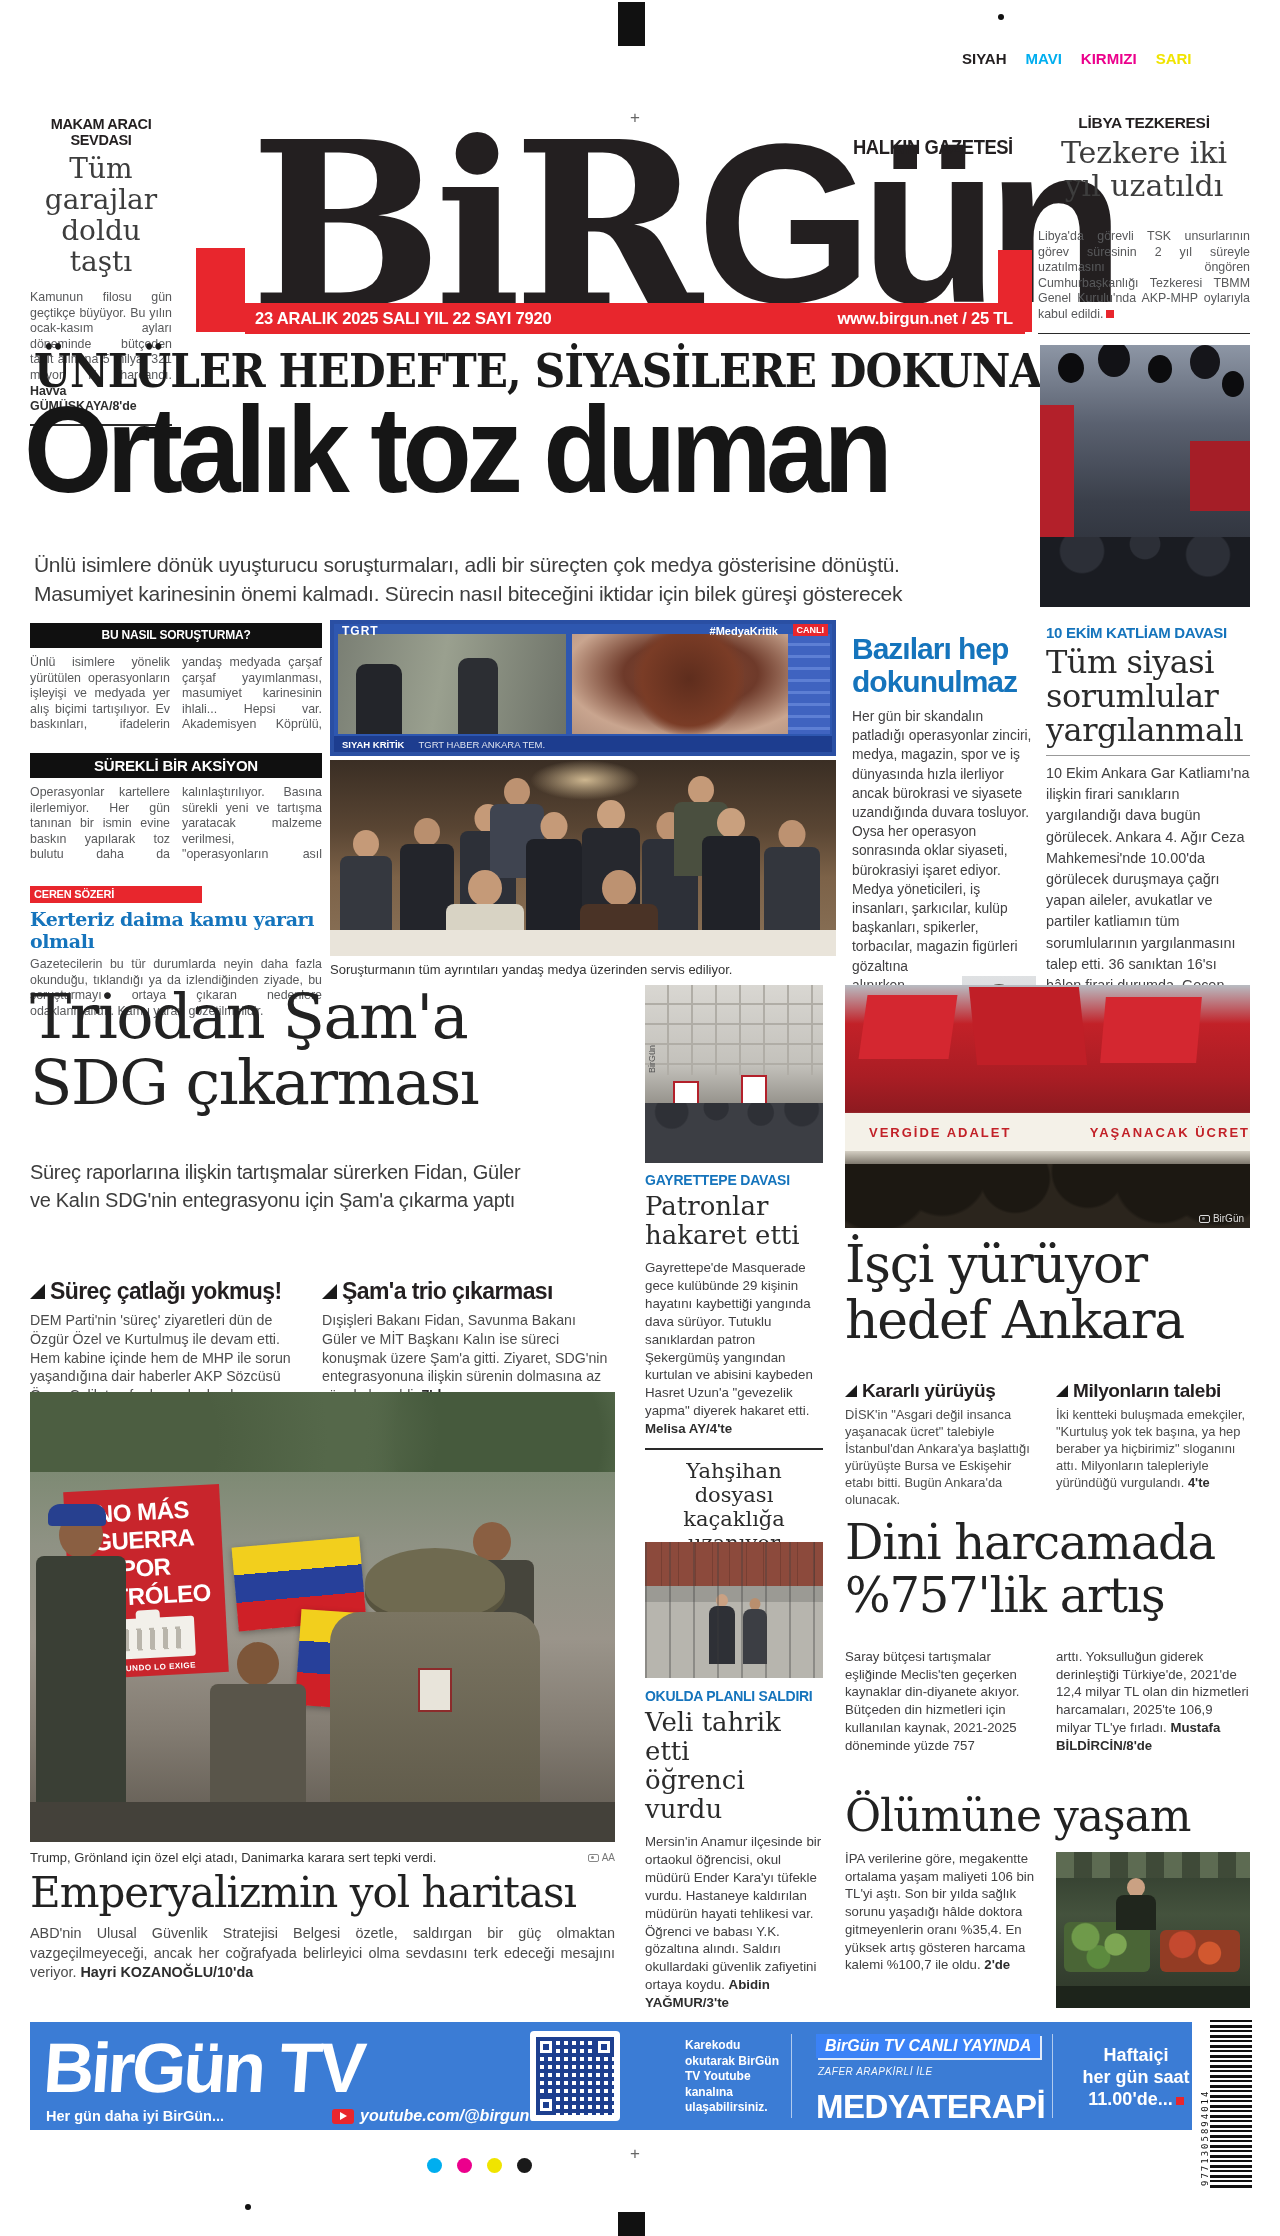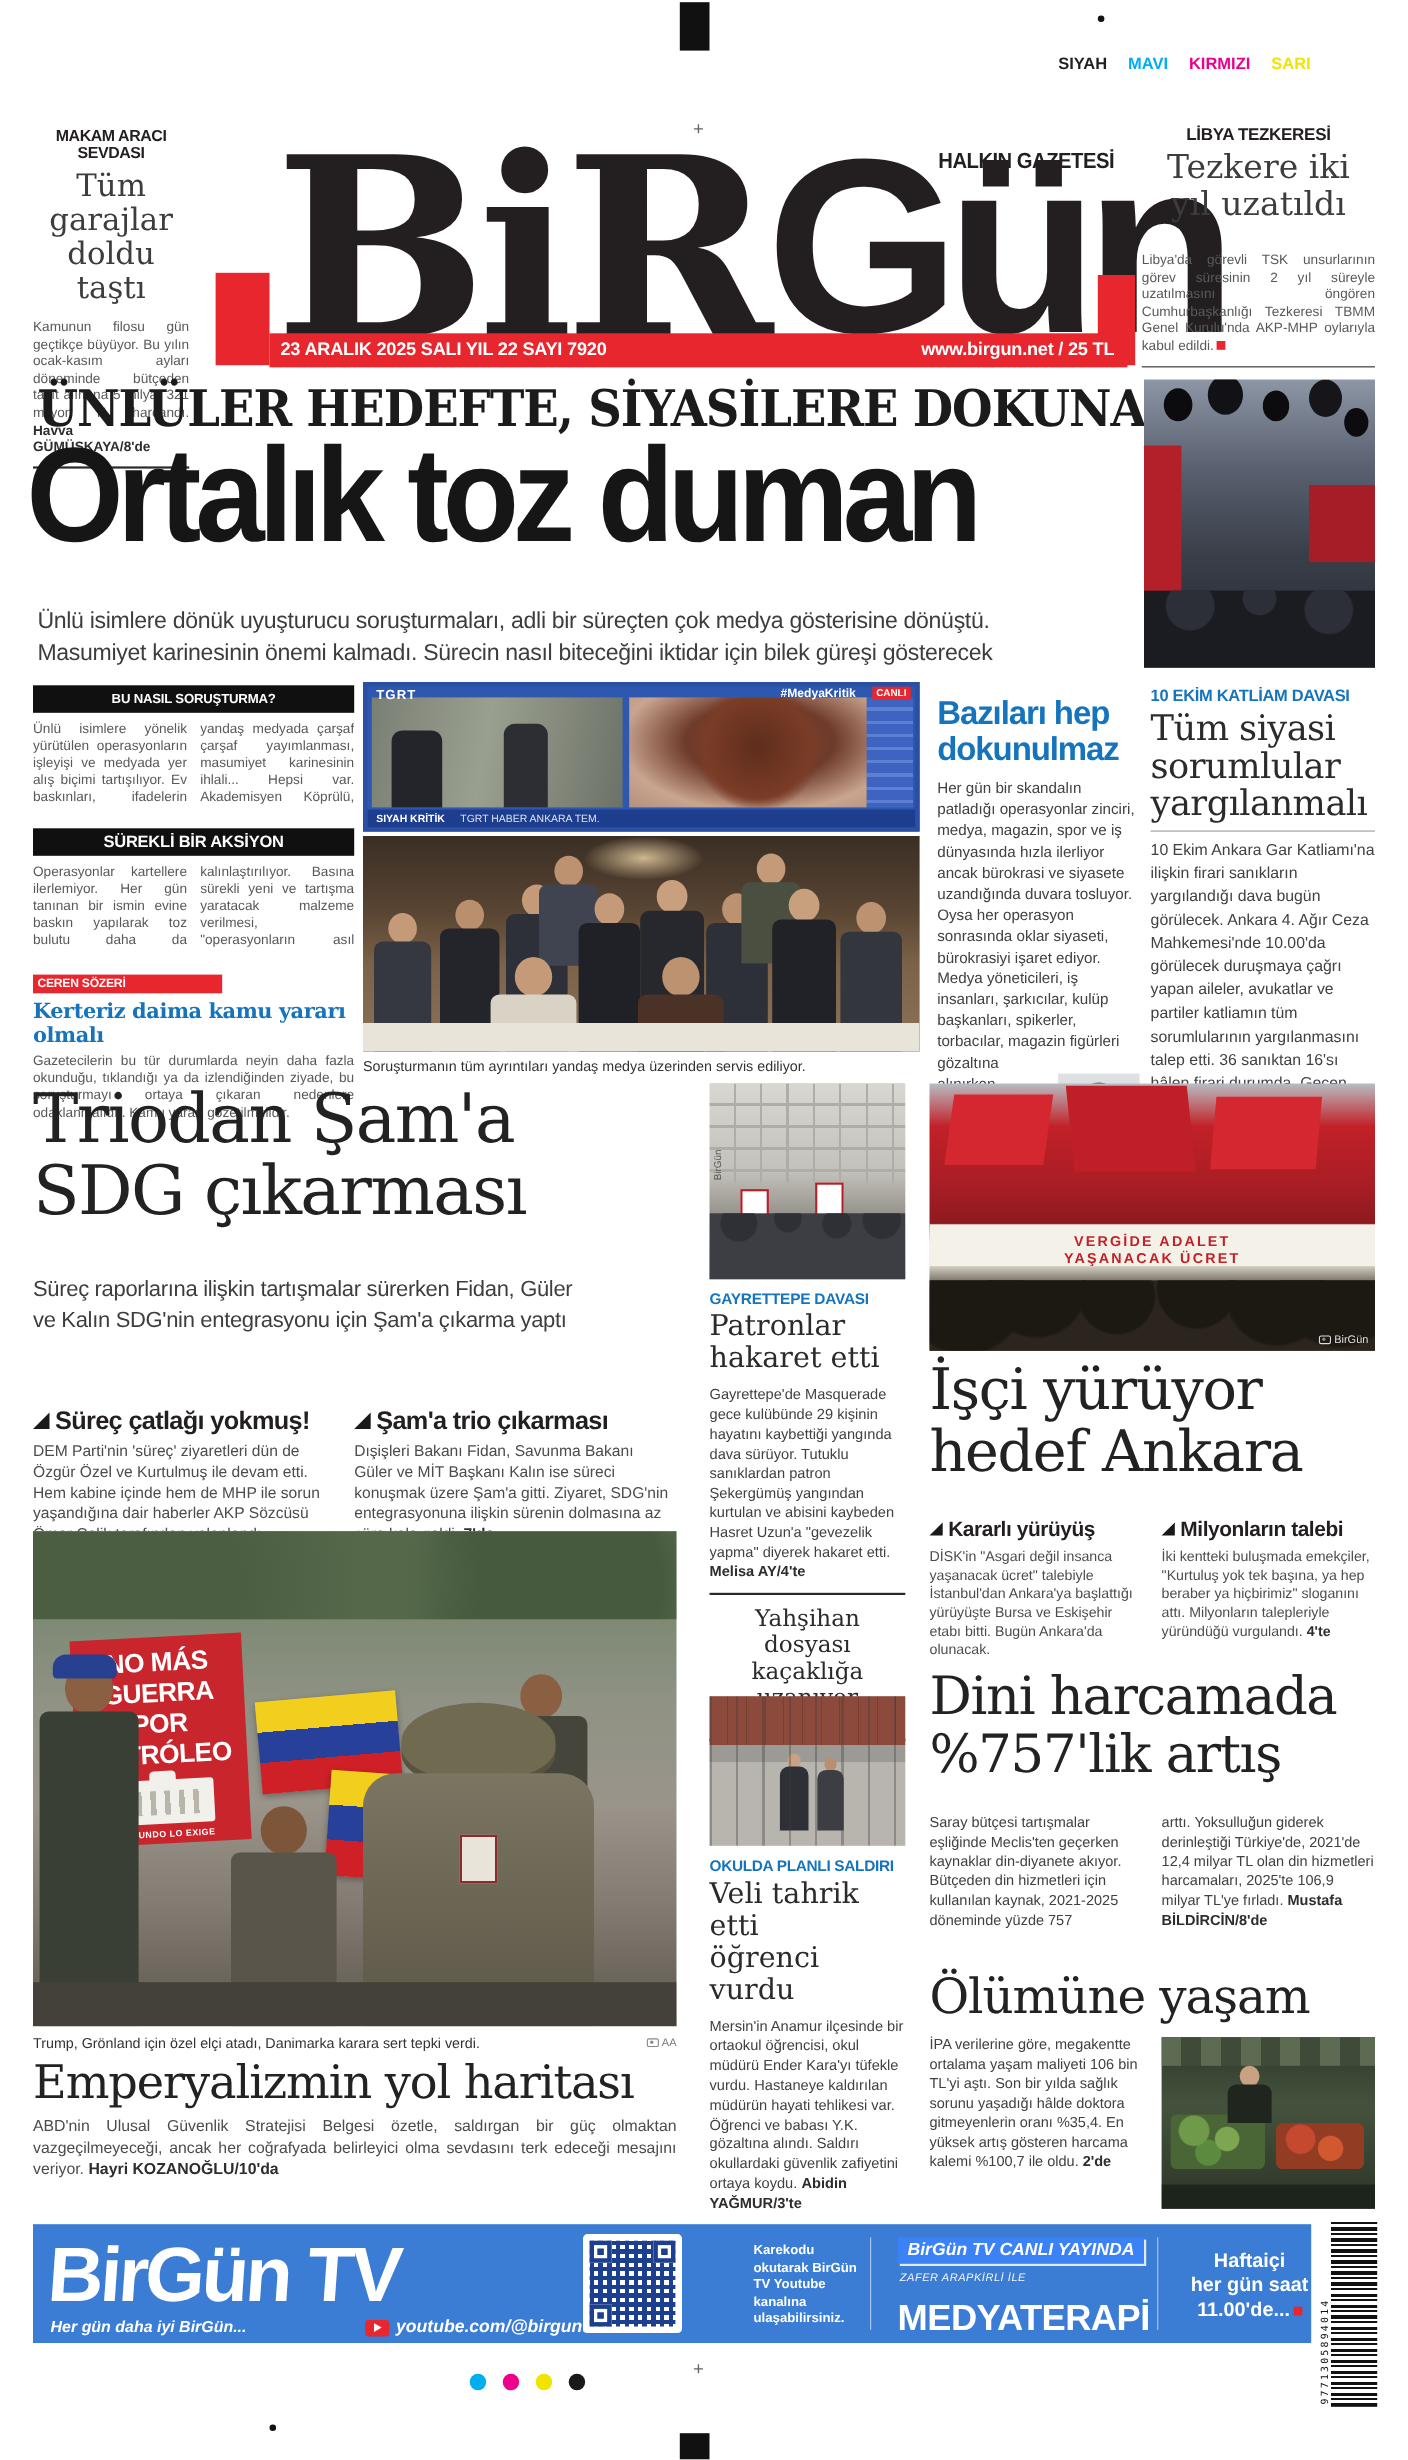--- a/index.html
+++ b/index.html
@@ -322,21 +322,21 @@
   <p style="margin-top:9px;font-size:13.3px;line-height:17.9px;color:#414042;">
     <span>Mersin'in Anamur ilçesinde bir ortaokul öğrencisi, okul müdürü Ender Kara'yı tüfekle vurdu. Hastaneye kaldırılan müdürün hayati tehlikesi var. Öğrenci ve babası Y.K. gözaltına alındı. Saldırı okullardaki güvenlik zafiyetini ortaya koydu.</span>
     <b style="color:#2d2d2d;">Abidin YAĞMUR/3'te</b>
   </p>
 </div>
 
 <div class="photo" style="left:845px;top:985px;width:405px;height:243px;background:linear-gradient(#b8bcc2 0%,#c22128 16%,#a91d24 38%,#8e1a20 52%,#f0ece2 60%,#d9d4c8 68%,#3a3228 78%,#241f18 100%);">
   <div class="abs" style="left:18px;top:10px;width:90px;height:64px;background:#d42730;transform:skewX(-8deg);"></div>
   <div class="abs" style="left:128px;top:2px;width:110px;height:78px;background:#c01f27;transform:skewX(6deg);"></div>
   <div class="abs" style="left:258px;top:12px;width:96px;height:66px;background:#d42730;transform:skewX(-5deg);"></div>
-  <div class="abs" style="left:0;top:128px;width:100%;height:38px;background:#f4f1e8;display:flex;flex-direction:column;justify-content:flex-end;align-items:center;color:#c22128;font-weight:800;">
+  <div class="abs" style="left:0;top:128px;width:100%;height:38px;background:#f4f1e8;display:flex;flex-direction:row;justify-content:space-between;align-items:center;color:#c22128;font-weight:800;padding-left:24px;">
     <span style="font-size:13px;letter-spacing:2px;">VERGİDE ADALET</span>
     <span style="font-size:13px;letter-spacing:2px;">YAŞANACAK ÜCRET</span>
   </div>
   <div class="abs" style="left:0;bottom:0;width:100%;height:64px;background:radial-gradient(circle at 8% 20%,#1c1812 14%,transparent 15%),radial-gradient(circle at 24% 10%,#1c1812 14%,transparent 15%),radial-gradient(circle at 42% 22%,#1c1812 14%,transparent 15%),radial-gradient(circle at 60% 12%,#1c1812 14%,transparent 15%),radial-gradient(circle at 78% 20%,#1c1812 14%,transparent 15%),radial-gradient(circle at 92% 10%,#1c1812 14%,transparent 15%),#2b251d;"></div>
   <div class="abs" style="right:6px;bottom:4px;color:#ddd;font-size:10px;"><span class="cam" style="border-color:#ddd;"></span><span>BirGün</span></div>
 </div>
 <div class="serif abs" style="left:845px;top:1236px;font-size:52px;line-height:56px;color:#222;letter-spacing:-1.2px;">
   <div>İşçi yürüyor</div>
   <div>hedef Ankara</div>
 </div>
@@ -371,21 +371,21 @@
   <div class="abs" style="left:104px;top:78px;width:80px;height:42px;background:radial-gradient(circle at 28% 35%,#c4492f 20%,transparent 22%),radial-gradient(circle at 62% 55%,#d2582f 20%,transparent 22%),#933c24;border-radius:6px;"></div>
   <div class="head-fig" style="left:60px;top:26px;width:40px;height:52px;">
       <div class="h" style="width:18px;height:19px;background:#caa183;"></div>
       <div class="b" style="top:17px;background:#20261d;"></div>
     </div>
   <div class="abs" style="left:0;bottom:0;width:100%;height:22px;background:#1d241b;"></div>
 </div>
 
 <div class="abs" style="left:30px;top:2022px;width:1162px;height:108px;background:#3b7cd5;color:#fff;">
   <div class="abs" style="left:14px;top:6px;font-size:70px;font-weight:800;letter-spacing:-3px;transform:skewX(-4deg);">BirGün TV</div>
-  <div class="abs" style="left:16px;bottom:6px;font-size:14.5px;font-weight:bold;font-style:italic;">Her gün daha iyi BirGün...</div>
+  <div class="abs" style="left:16px;bottom:6px;font-size:14.5px;font-weight:bold;">Her gün daha iyi BirGün...</div>
   <div class="abs" style="left:302px;bottom:5px;display:flex;align-items:center;gap:6px;">
     <span style="width:22px;height:15px;background:#e8262d;border-radius:3px;position:relative;display:inline-block;">
       <span style="position:absolute;left:8px;top:3.5px;width:0;height:0;border-style:solid;border-width:4px 0 4px 7px;border-color:transparent transparent transparent #fff;"></span>
     </span>
     <span style="font-size:16px;font-weight:bold;font-style:italic;">youtube.com/@birguntv</span>
   </div>
   <div class="abs" style="left:500px;top:9px;width:90px;height:90px;background:#fff;border-radius:4px;padding:6px;">
     <div style="width:100%;height:100%;position:relative;background:repeating-linear-gradient(90deg,#1d3f8f 0 4px,transparent 4px 8px),repeating-linear-gradient(#1d3f8f 0 4px,#fff 4px 8px);">
       <div style="position:absolute;left:0;top:0;width:20px;height:20px;background:#fff;border:4px solid #1d3f8f;box-shadow:inset 0 0 0 3px #fff, inset 0 0 0 7px #1d3f8f;"></div>
       <div style="position:absolute;right:0;top:0;width:20px;height:20px;background:#fff;border:4px solid #1d3f8f;box-shadow:inset 0 0 0 3px #fff, inset 0 0 0 7px #1d3f8f;"></div>

